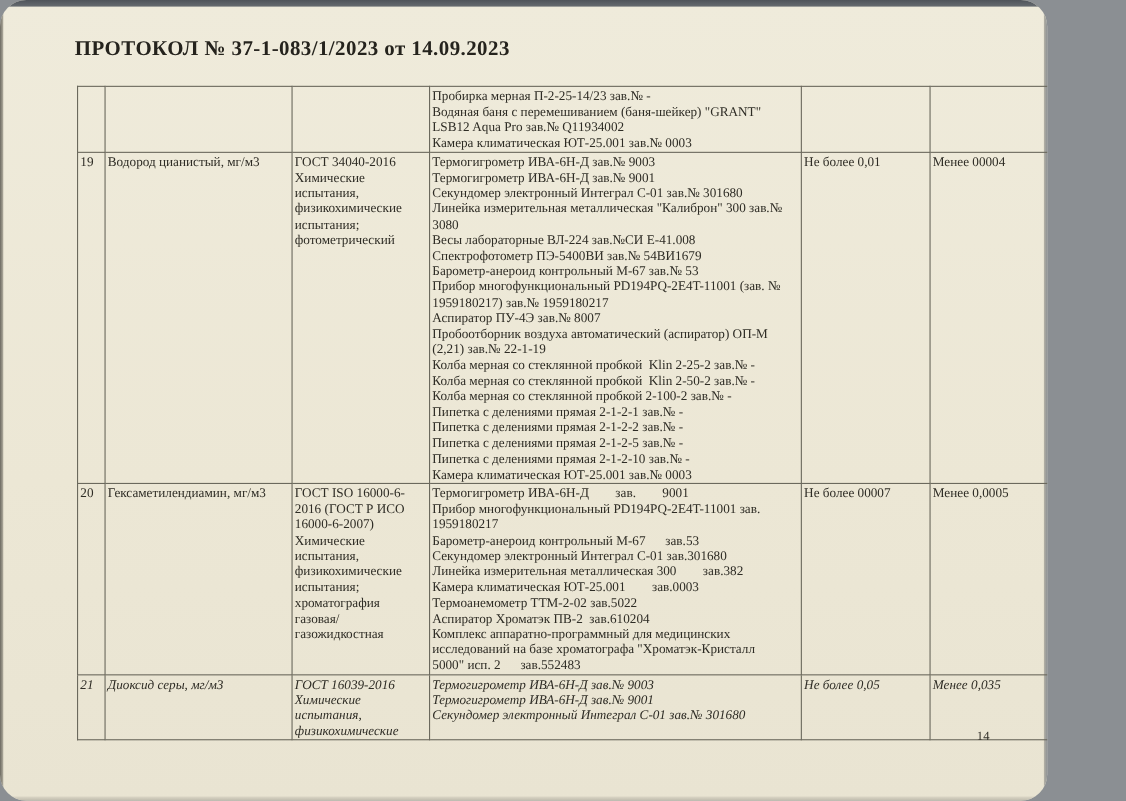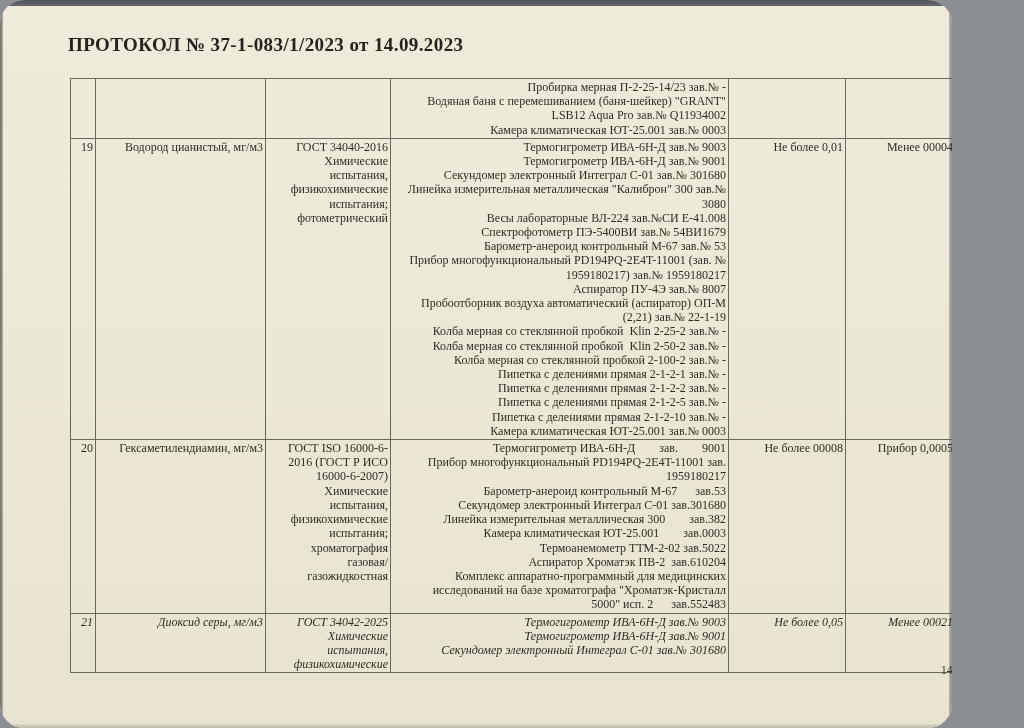--- a/index.html
+++ b/index.html
@@ -44,34 +44,34 @@
   }
   table.results-table {
     position: absolute; left: 70px; top: 78px;
     width: 885px;
     border-collapse: collapse;
     table-layout: fixed;
   }
   table.results-table td {
     border: 1px solid #6b695d;
     vertical-align: top;
-    text-align: right;
+    text-align: left;
     padding: 1px 2px;
     font-size: 12px;
     line-height: 14.2px;
     white-space: pre-wrap;
     overflow: hidden;
     word-wrap: break-word;
   }
   tr.r-cont   { height: 59px; }
   tr.r-19     { height: 298px; font-family: Liberation Serif, serif; }
   tr.r-20     { height: 172px; }
   tr.r-21     { height: 50px; font-style: italic; }
   .page-number {
-    position: absolute; left: 941px; top: 664px;
+    position: absolute; left: 888px; top: 664px;
     font-size: 11.5px; color: #35332c;
   }
 </style>
 </head>
 <body>
 
 <div class="page">
   <div class="edge-top"></div>
   <div class="edge-left"></div>
   <div class="edge-right"></div>
@@ -150,33 +150,33 @@
 1959180217
 Барометр-анероид контрольный М-67      зав.53
 Секундомер электронный Интеграл С-01 зав.301680
 Линейка измерительная металлическая 300        зав.382
 Камера климатическая ЮТ-25.001        зав.0003
 Термоанемометр ТТМ-2-02 зав.5022
 Аспиратор Хроматэк ПВ-2  зав.610204
 Комплекс аппаратно-программный для медицинских
 исследований на базе хроматографа "Хроматэк-Кристалл
 5000" исп. 2      зав.552483</td>
-        <td>Не более 00008</td>
-        <td>Прибор 0,0005</td>
+        <td>Не более 00007</td>
+        <td>Менее 0,0005</td>
       </tr>
       <tr class="r-21">
         <td>21</td>
         <td>Диоксид серы, мг/м3</td>
-        <td>ГОСТ 34042-2025
+        <td>ГОСТ 16039-2016
 Химические
 испытания,
 физикохимические</td>
         <td>Термогигрометр ИВА-6Н-Д зав.№ 9003
 Термогигрометр ИВА-6Н-Д зав.№ 9001
 Секундомер электронный Интеграл С-01 зав.№ 301680</td>
         <td>Не более 0,05</td>
-        <td>Менее 00021</td>
+        <td>Менее 0,035</td>
       </tr>
     </tbody>
   </table>
 
   <div class="page-number">14</div>
 </div>
 
 </body></html>

